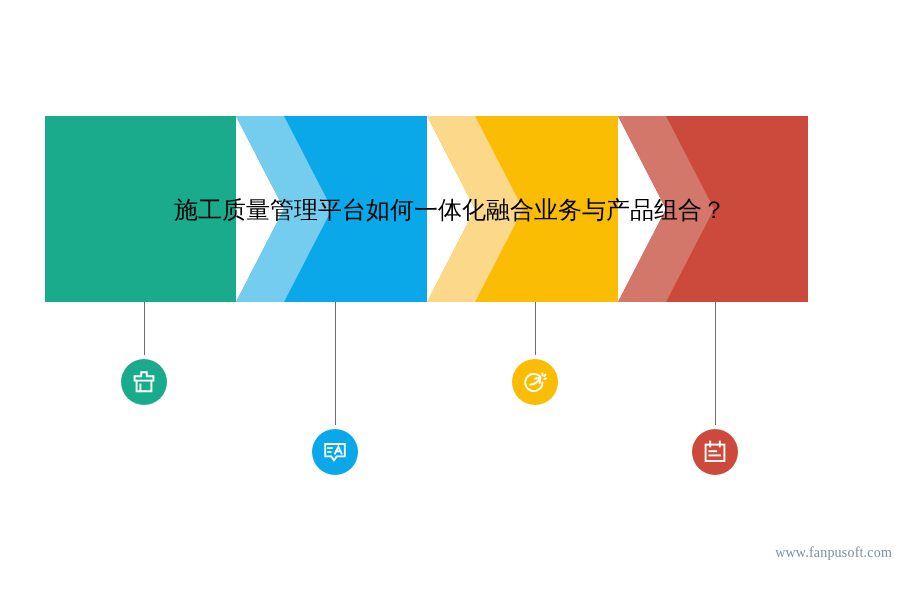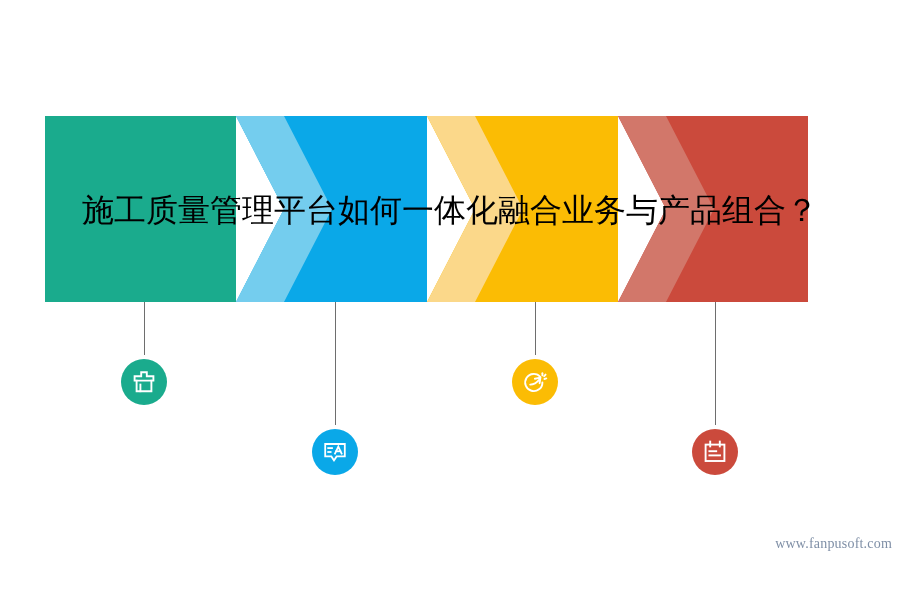--- a/index.html
+++ b/index.html
@@ -36,21 +36,21 @@
 
   
   .title {
     position: absolute;
     left: 0;
     top: 186px;
     width: 900px;
     height: 48px;
     line-height: 48px;
     text-align: center;
-    font-size: 32px;
+    font-size: 24px;
     letter-spacing: 0px;
     color: #000000;
     white-space: nowrap;
     font-family: "Liberation Serif", "DejaVu Serif", serif;
   }
 
   
   .connector {
     position: absolute;
     width: 1px;
@@ -90,21 +90,21 @@
   .logo-word {
     font-size: 25px;
     line-height: 30px;
     color: #7f8fa6;
     font-family: "DejaVu Sans", "Liberation Sans", sans-serif;
     letter-spacing: 0px;
     margin-left: 2px;
     white-space: nowrap;
   }
   .logo-url {
-    margin-top: 2px;
+    margin-top: 11px;
     font-size: 14px;
     line-height: 16px;
     color: #7f8fa6;
     font-family: "Liberation Serif", "DejaVu Serif", serif;
     letter-spacing: 0.2px;
     text-align: right;
     white-space: nowrap;
   }
 </style>
 </head>

